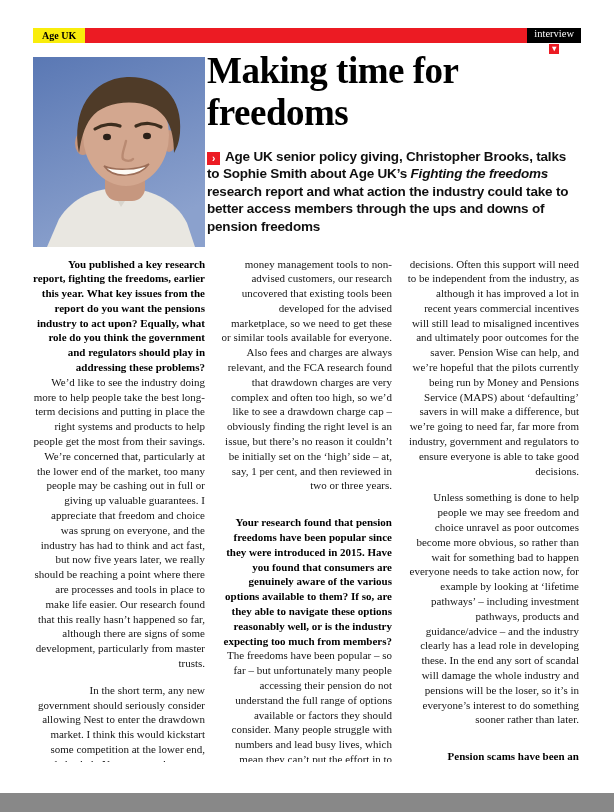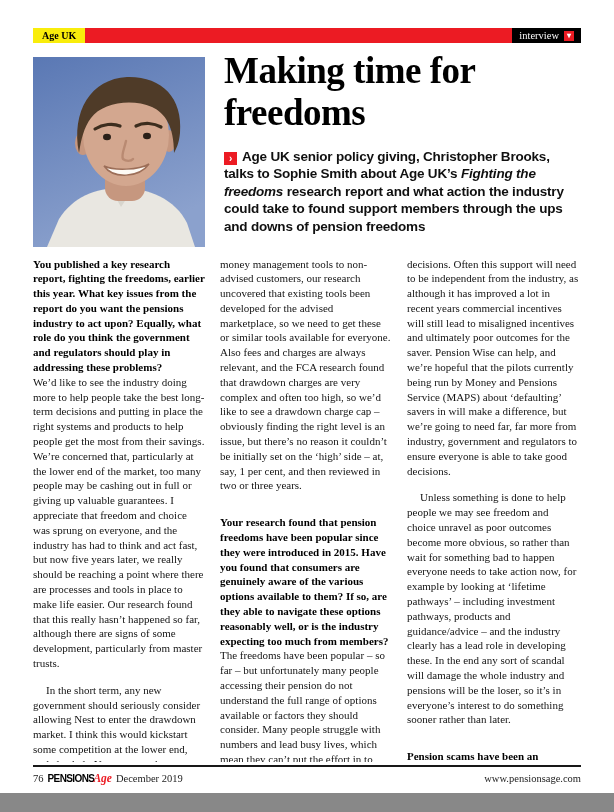--- a/index.html
+++ b/index.html
@@ -14,46 +14,47 @@
   .tag-yellow {
     background:#f9ed0b; color:#000; padding:0 9px;
     display:flex; align-items:center;
     font:bold 10px "Liberation Serif", serif;
   }
   .bar-red { flex:1; background:#ec1b23; }
   .tag-black {
     background:#000; color:#fff; padding:0 7px;
     display:flex; align-items:center; gap:5px;
     font:10.5px "Liberation Serif", serif;
+    flex-direction:column;
   }
   .chev-box {
     width:10px; height:10px; background:#ec1b23; color:#fff;
     font:bold 8px/10px "Liberation Sans", sans-serif; text-align:center;
   }
   
-  .upper { display:flex; gap:19px; margin-top:14px; }
+  .upper { display:flex; gap:2px; margin-top:14px; }
   .photo { width:172px; height:190px; flex:none; display:block; }
   .title-block { flex:1; min-width:0; }
   h1.headline {
     margin:-7px 0 10px 0; color:#000;
     font:bold 37px/42px "Liberation Serif", serif;
     letter-spacing:-0.5px;
   }
   .standfirst {
     font:bold 13.5px/17.5px "Liberation Sans", sans-serif;
     color:#101010; letter-spacing:-0.2px;
   }
   .sf-icon {
     display:inline-block; width:13px; height:13px; background:#ec1b23;
     color:#fff; font:bold 10px/13px "Liberation Sans", sans-serif;
     text-align:center; margin-right:5px; vertical-align:-1px;
   }
   .sf-italic { font-style:italic; }
   
-  .body-cols { display:flex; gap:15px; margin-top:8px; height:505px; }
+  .body-cols { display:flex; gap:15px; margin-top:8px; height:505px;text-align:right; }
   .col { width:172px; flex:none; overflow:hidden;
          font:11px/14.8px "Liberation Serif", serif; color:#141414; }
   .col p { margin:0; }
   .col p.question { font-weight:bold; color:#000; }
   .col p.question.gap { margin-top:22px; }
   .col p.indent { text-indent:13px;margin-top:12px; }
   
   .footer {
     position:absolute; left:33px; right:33px; bottom:9px;
     border-top:2.5px solid #181818; padding-top:5px;
@@ -116,21 +117,21 @@
       <ellipse cx="114" cy="79" rx="4" ry="3.2" fill="#2a2019"></ellipse>
 
       <path d="M93,84 C91,93 88,98 90,102 C93,104.5 98,104.5 100,102" stroke="#b98a72" stroke-width="2.4" fill="none" stroke-linecap="round"></path>
 
       <path d="M71,109 C80,122 106,121 116,107 C106,113 81,114 71,109 Z" fill="#fdfaf5" stroke="#9c6e58" stroke-width="1.5"></path>
     </svg>
 
     <div class="title-block">
       <h1 class="headline">Making time for freedoms</h1>
       <p class="standfirst">
-        <span class="sf-icon">›</span><span>Age UK senior policy giving, Christopher Brooks, talks to Sophie Smith about Age UK’s </span><span class="sf-italic">Fighting the freedoms</span><span> research report and what action the industry could take to found support members through the ups and downs of pension freedoms</span>
+        <span class="sf-icon">›</span><span>Age UK senior policy giving, Christopher Brooks, talks to Sophie Smith about Age UK’s </span><span class="sf-italic">Fighting the freedoms</span><span> research report and what action the industry could take to better access members through the ups and downs of pension freedoms</span>
       </p>
     </div>
   </div>
 
   <div class="body-cols">
     <div class="col">
       <p class="question">You published a key research report, fighting the freedoms, earlier this year. What key issues from the report do you want the pensions industry to act upon? Equally, what role do you think the government and regulators should play in addressing these problems?</p>
       <p>We’d like to see the industry doing more to help people take the best long-term decisions and putting in place the right systems and products to help people get the most from their savings. We’re concerned that, particularly at the lower end of the market, too many people may be cashing out in full or giving up valuable guarantees. I appreciate that freedom and choice was sprung on everyone, and the industry has had to think and act fast, but now five years later, we really should be reaching a point where there are processes and tools in place to make life easier. Our research found that this really hasn’t happened so far, although there are signs of some development, particularly from master trusts.</p>
       <p class="indent">In the short term, any new government should seriously consider allowing Nest to enter the drawdown market. I think this would kickstart some competition at the lower end, and also help Nest savers who access their money and currently have nowhere obvious to go. While the government and Financial Conduct Authority (FCA) can also promote the development of</p>
     </div>
@@ -139,24 +140,14 @@
       <p class="question gap">Your research found that pension freedoms have been popular since they were introduced in 2015. Have you found that consumers are genuinely aware of the various options available to them? If so, are they able to navigate these options reasonably well, or is the industry expecting too much from members?</p>
       <p>The freedoms have been popular – so far – but unfortunately many people accessing their pension do not understand the full range of options available or factors they should consider. Many people struggle with numbers and lead busy lives, which mean they can’t put the effort in to finding out what they ideally should do. Unfortunately, this is unlikely to change, so people will need far greater support when they take</p>
     </div>
     <div class="col">
       <p>decisions. Often this support will need to be independent from the industry, as although it has improved a lot in recent years commercial incentives will still lead to misaligned incentives and ultimately poor outcomes for the saver. Pension Wise can help, and we’re hopeful that the pilots currently being run by Money and Pensions Service (MAPS) about ‘defaulting’ savers in will make a difference, but we’re going to need far, far more from industry, government and regulators to ensure everyone is able to take good decisions.</p>
       <p class="indent">Unless something is done to help people we may see freedom and choice unravel as poor outcomes become more obvious, so rather than wait for something bad to happen everyone needs to take action now, for example by looking at ‘lifetime pathways’ – including investment pathways, products and guidance/advice – and the industry clearly has a lead role in developing these. In the end any sort of scandal will damage the whole industry and pensions will be the loser, so it’s in everyone’s interest to do something sooner rather than later.</p>
       <p class="question gap">Pension scams have been an increasing concern since the freedoms, so how can the industry better support vulnerable customers? Equally, how should vulnerable members be defined/identified?</p>
     </div>
   </div>
 
-  <div class="footer">
-    <div class="footer-left">
-      <span>76</span>
-      <span>
-        <span class="logo-pensions">PENSIONS</span><span class="logo-age">Age</span>
-      </span>
-      <span>December 2019</span>
-    </div>
-    <a class="website" href="#">www.pensionsage.com</a>
-  </div>
 
 </div>
 
 </body></html>

